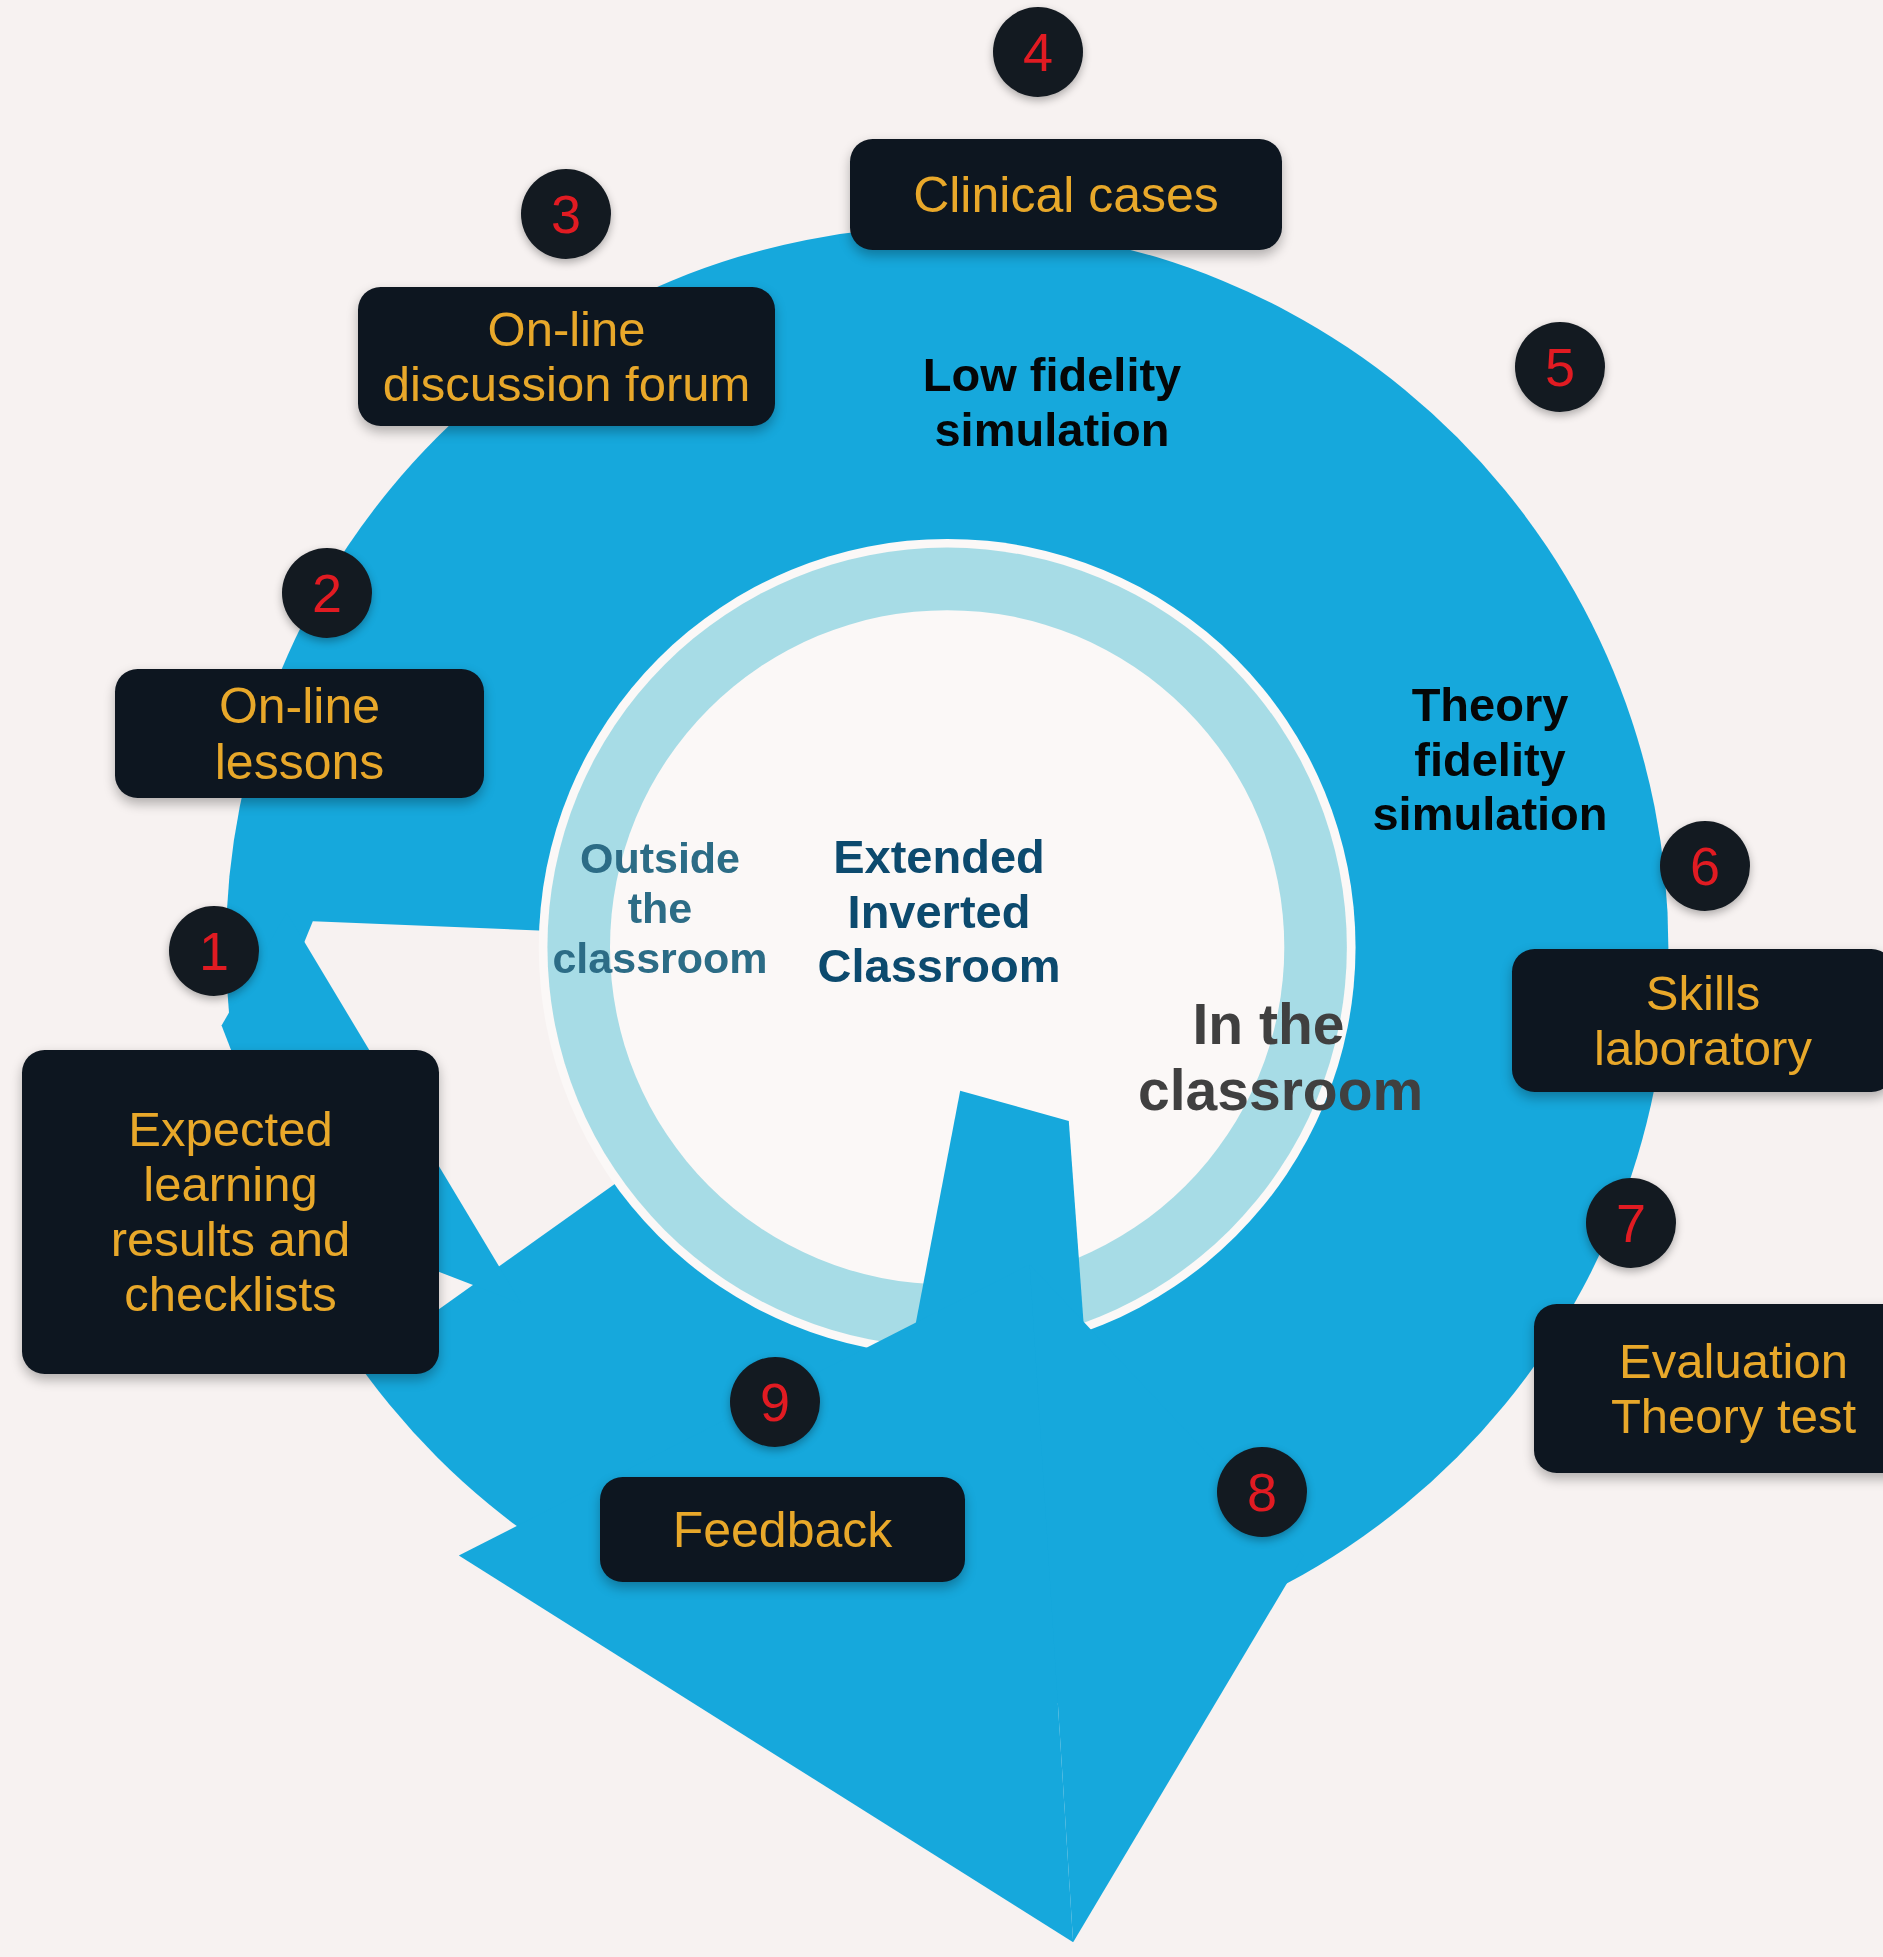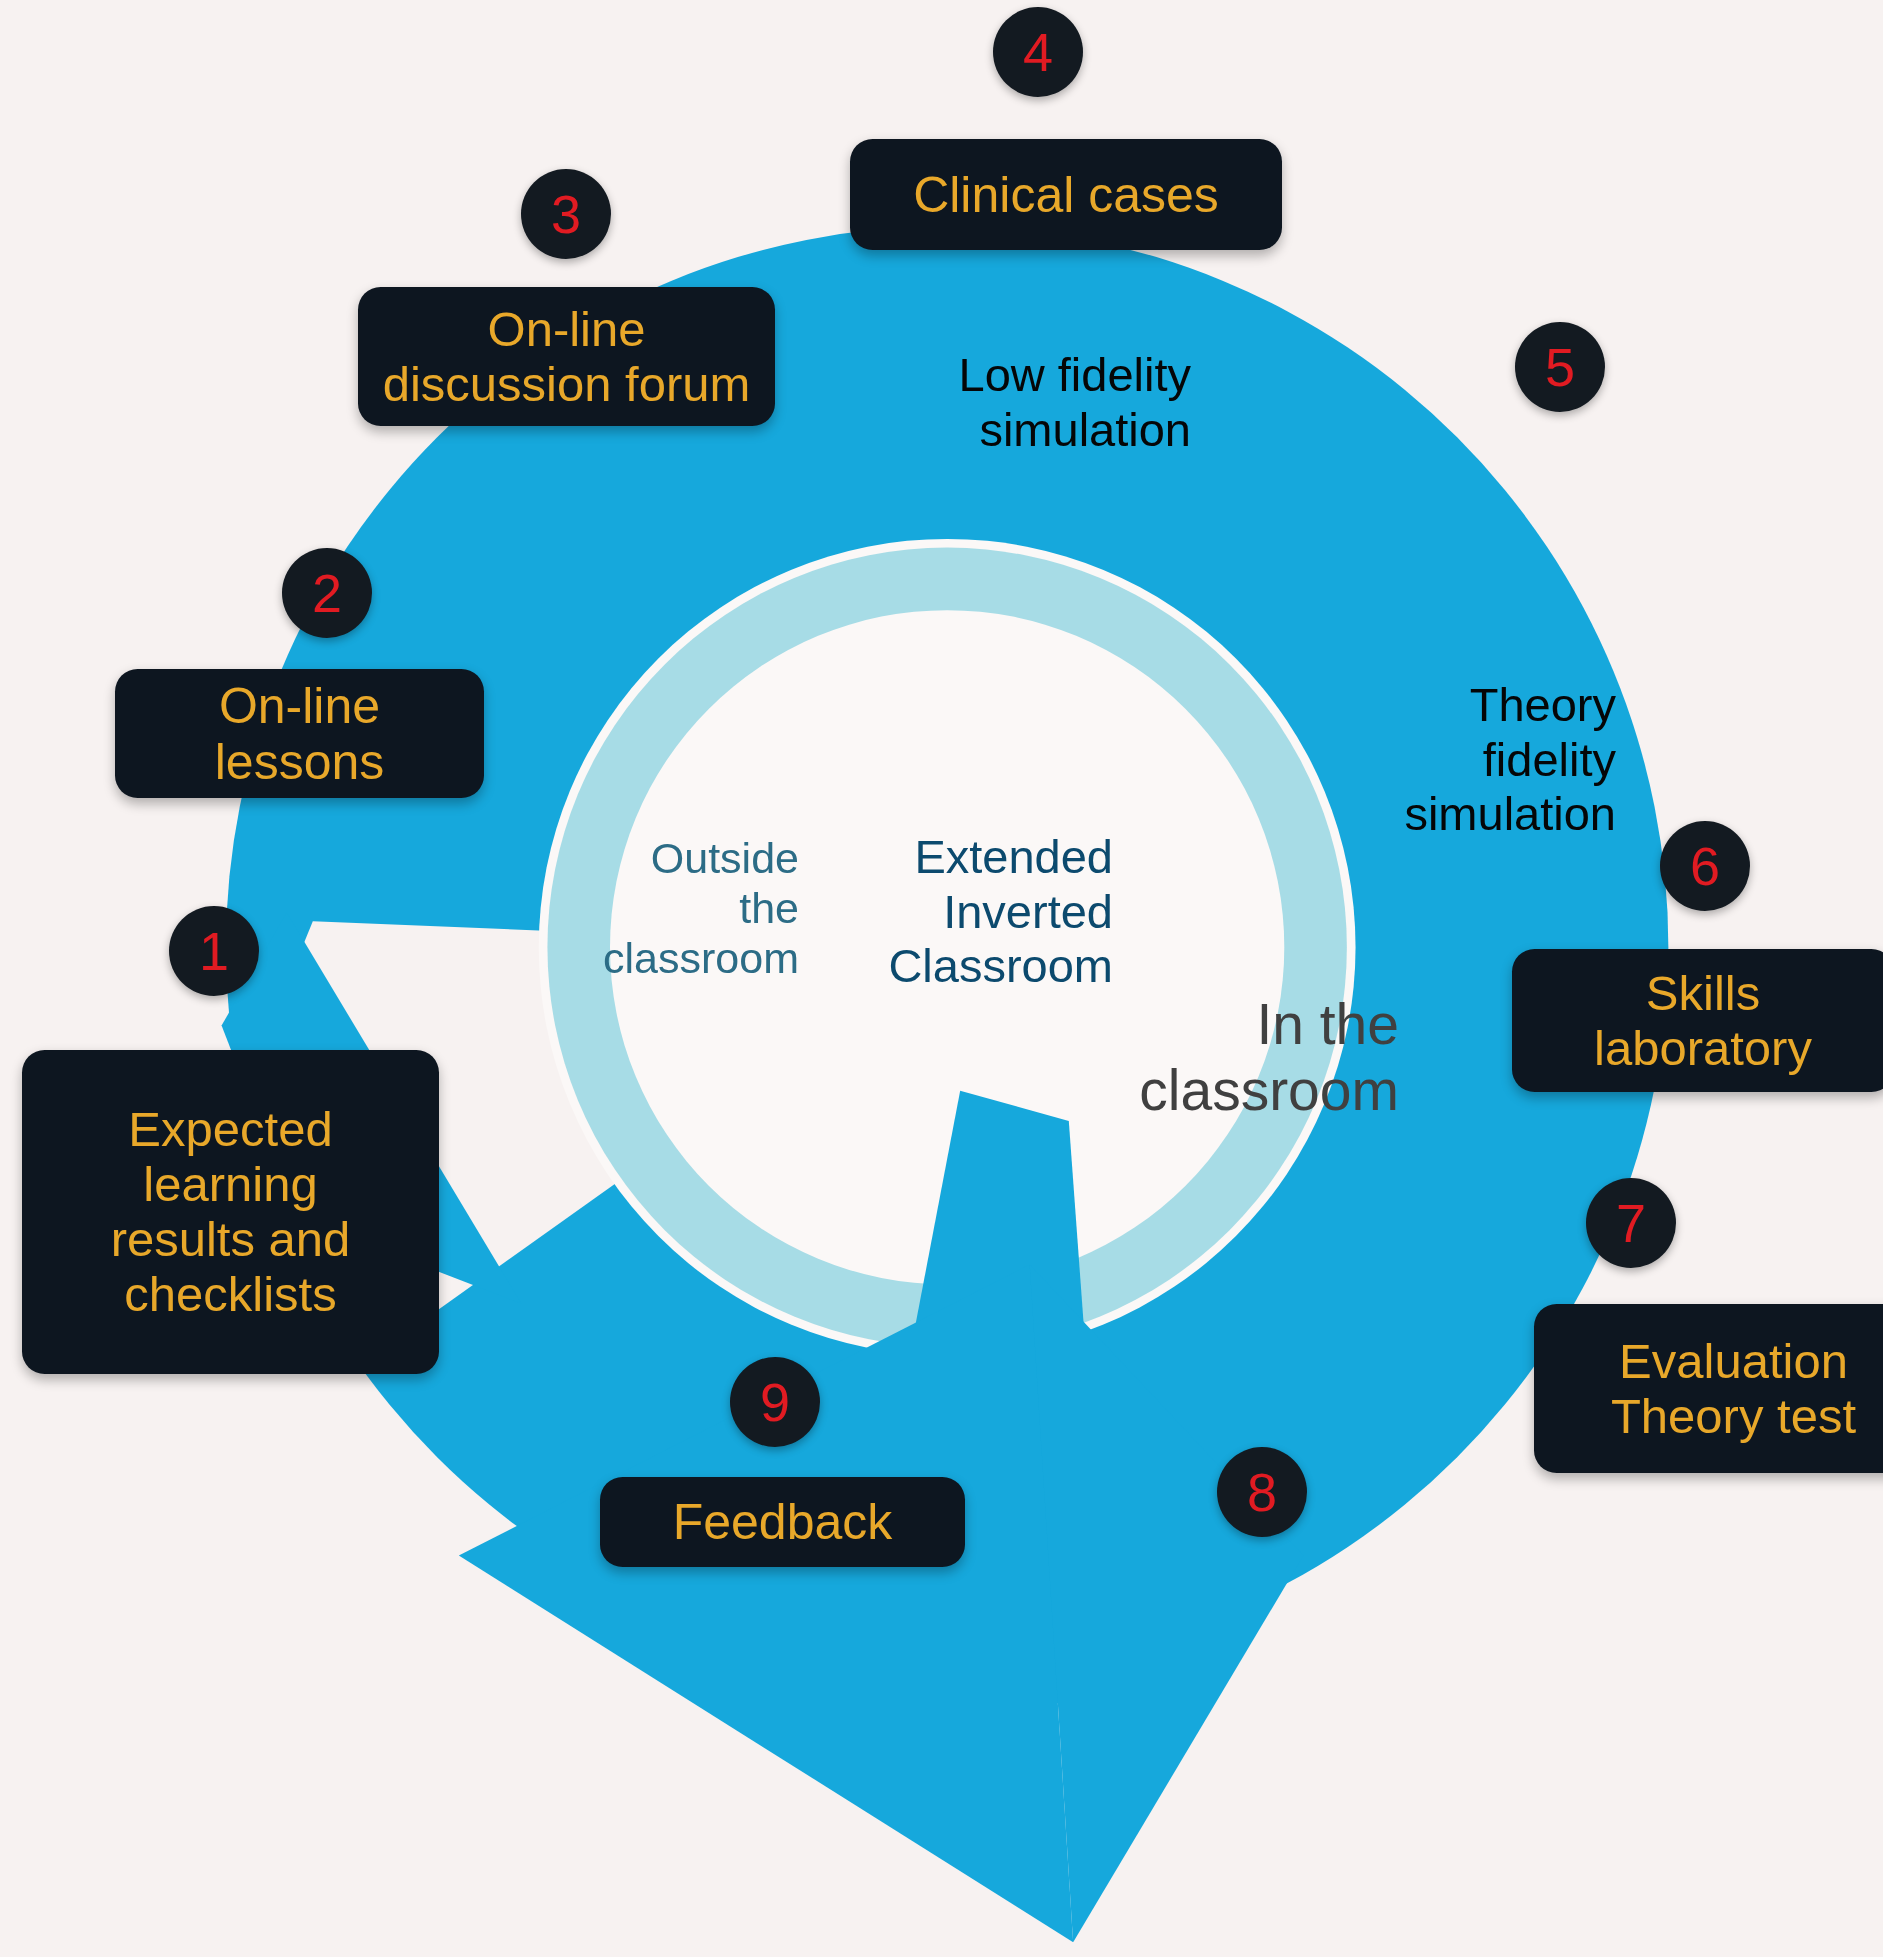--- a/index.html
+++ b/index.html
@@ -52,23 +52,24 @@
     align-items: center;
     justify-content: center;
     font-size: 54px;
     line-height: 1;
     box-shadow: 0 3.5px 8.7px rgba(0,0,0,0.3);
   }
 
   
   .ringlabel {
     position: absolute;
-    text-align: right;
+    text-align: center;
     line-height: 1.16;
     white-space: pre-line;
+    font-weight: bold;
   }
   .lbl-low, .lbl-medium {
     color: #050607;
     font-size: 47px;
   }
   .lbl-center {
     color: #0c4a6e;
     font-size: 47px;
   }
   .lbl-outside {
@@ -170,16 +171,16 @@
   <div class="box" style="left:1512px; top:949px; width:382px; height:143px;">Skills
 laboratory</div>
 
   <div class="badge" style="left:1586px; top:1178px;">7</div>
   <div class="box" style="left:1534px; top:1304px; width:399px; height:169px;">Evaluation
 Theory test</div>
 
   <div class="badge" style="left:1217px; top:1447px;">8</div>
 
   <div class="badge" style="left:730px; top:1357px;">9</div>
-  <div class="box" style="left:600px; top:1477px; width:365px; height:90px; font-size:50px;">Feedback</div>
+  <div class="box" style="left:600px; top:1477px; width:365px; height:105px; font-size:50px;">Feedback</div>
 
 </div>
 
 
 </body></html>

